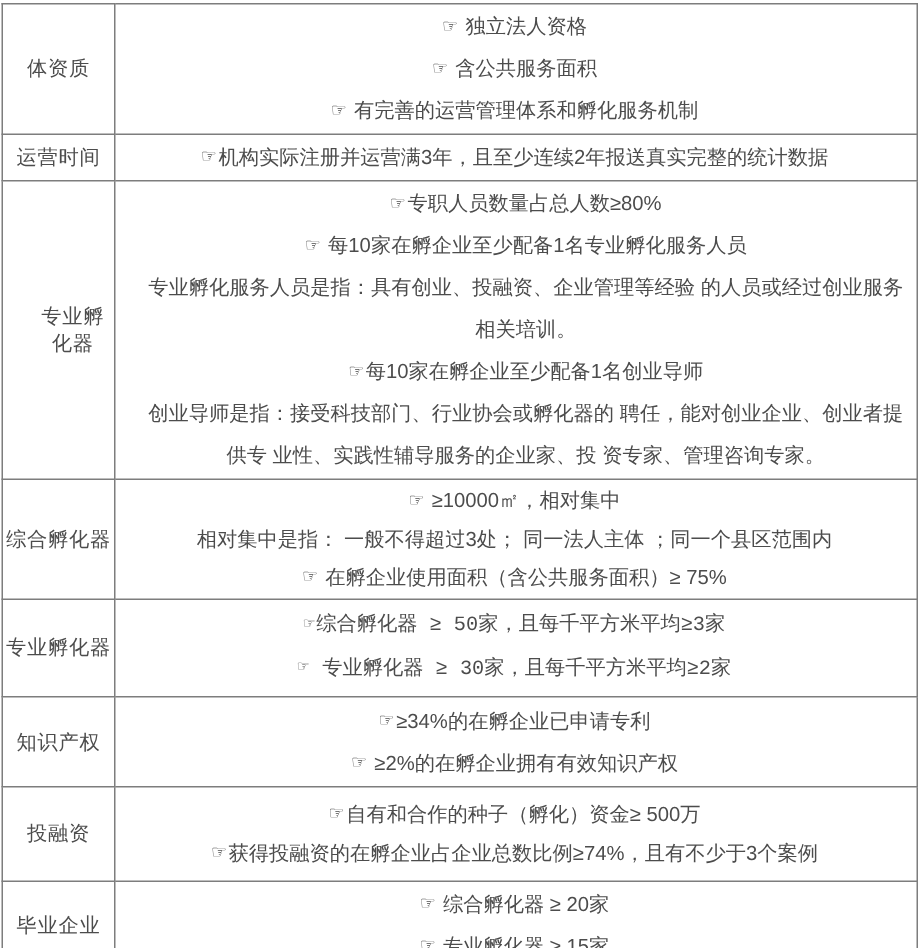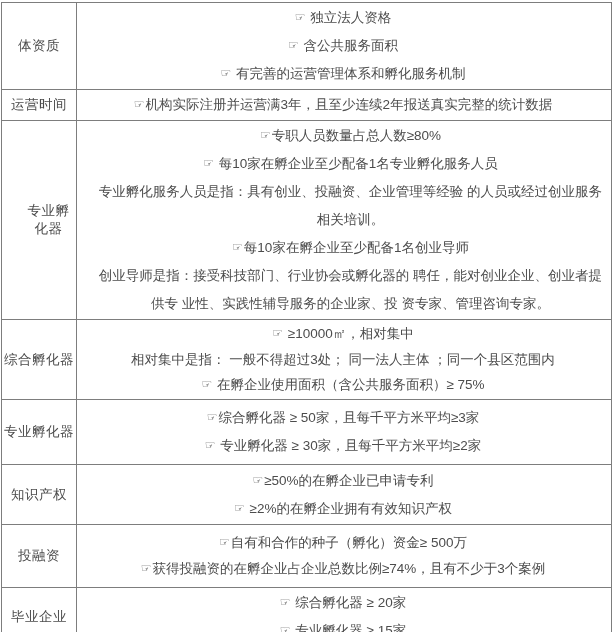--- a/index.html
+++ b/index.html
@@ -39,21 +39,21 @@
   .content-cell p{
     margin:0;
     line-height:28px;
     white-space:normal;
   }
   
   tr:nth-child(1) td{height:85px;}
   tr:nth-child(2) td{height:30px;}
   tr:nth-child(3) td{height:198px;padding-left:21px;}
   tr:nth-child(4) td{height:77px;}
-  tr:nth-child(5) td{height:65px;}
+  tr:nth-child(5) td{height:65px;font-family:Liberation Mono, monospace;}
   tr:nth-child(6) td{height:60px;}
   tr:nth-child(7) td{height:63px;}
   tr:nth-child(8) td{height:56px;}
   
   tr:nth-child(4) .content-cell p{line-height:25px;}
   tr:nth-child(7) .content-cell p{line-height:26px;}
   .pointer-icon{
     font-size:12px;
     display:inline-block;
     transform:translateY(-1px);
@@ -100,21 +100,21 @@
       <tr>
         <td class="label-cell">专业孵化器</td>
         <td class="content-cell">
           <p><span class="pointer-icon">☞</span><span>综合孵化器 ≥ 50家，且每千平方米平均≥3家</span></p>
           <p><span class="pointer-icon">☞</span><span> 专业孵化器 ≥ 30家，且每千平方米平均≥2家</span></p>
         </td>
       </tr>
       <tr>
         <td class="label-cell">知识产权</td>
         <td class="content-cell">
-          <p><span class="pointer-icon">☞</span><span>≥50%的在孵企业已申请专利</span></p>
+          <p><span class="pointer-icon">☞</span><span>≥34%的在孵企业已申请专利</span></p>
           <p><span class="pointer-icon">☞</span><span> ≥2%的在孵企业拥有有效知识产权</span></p>
         </td>
       </tr>
       <tr>
         <td class="label-cell">投融资</td>
         <td class="content-cell">
           <p><span class="pointer-icon">☞</span><span>自有和合作的种子（孵化）资金≥ 500万</span></p>
           <p><span class="pointer-icon">☞</span><span>获得投融资的在孵企业占企业总数比例≥74%，且有不少于3个案例</span></p>
         </td>
       </tr>

